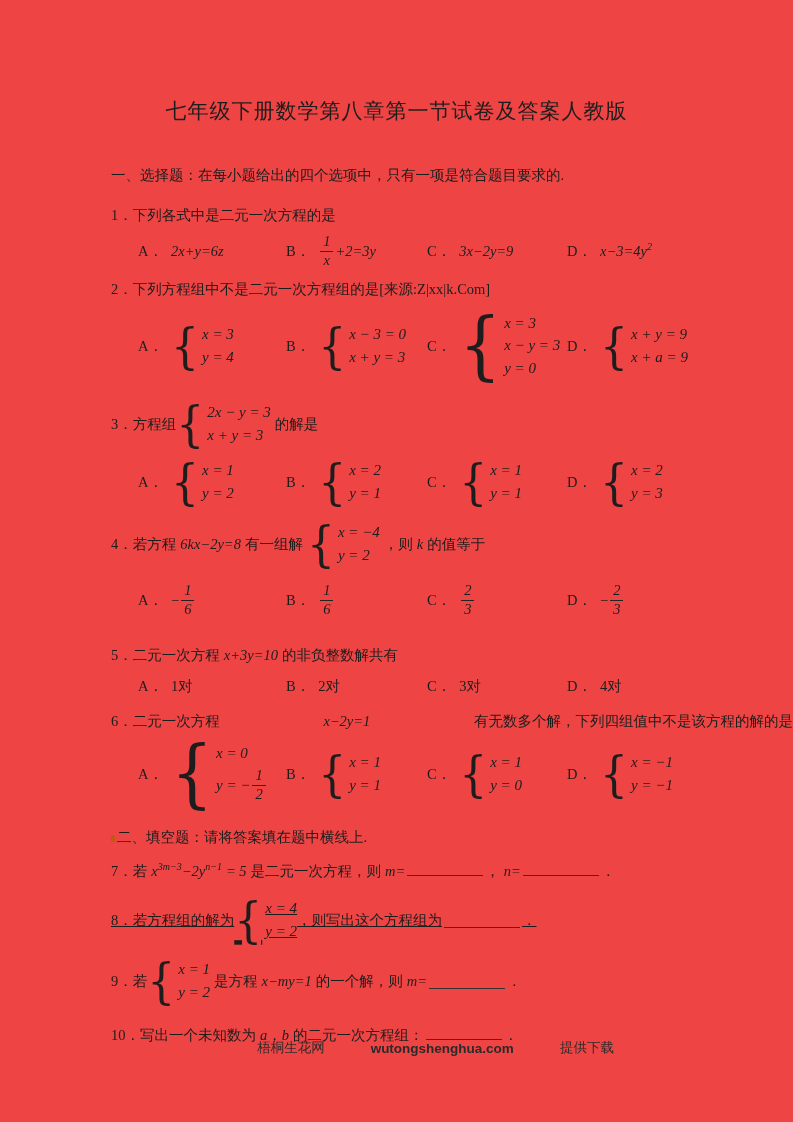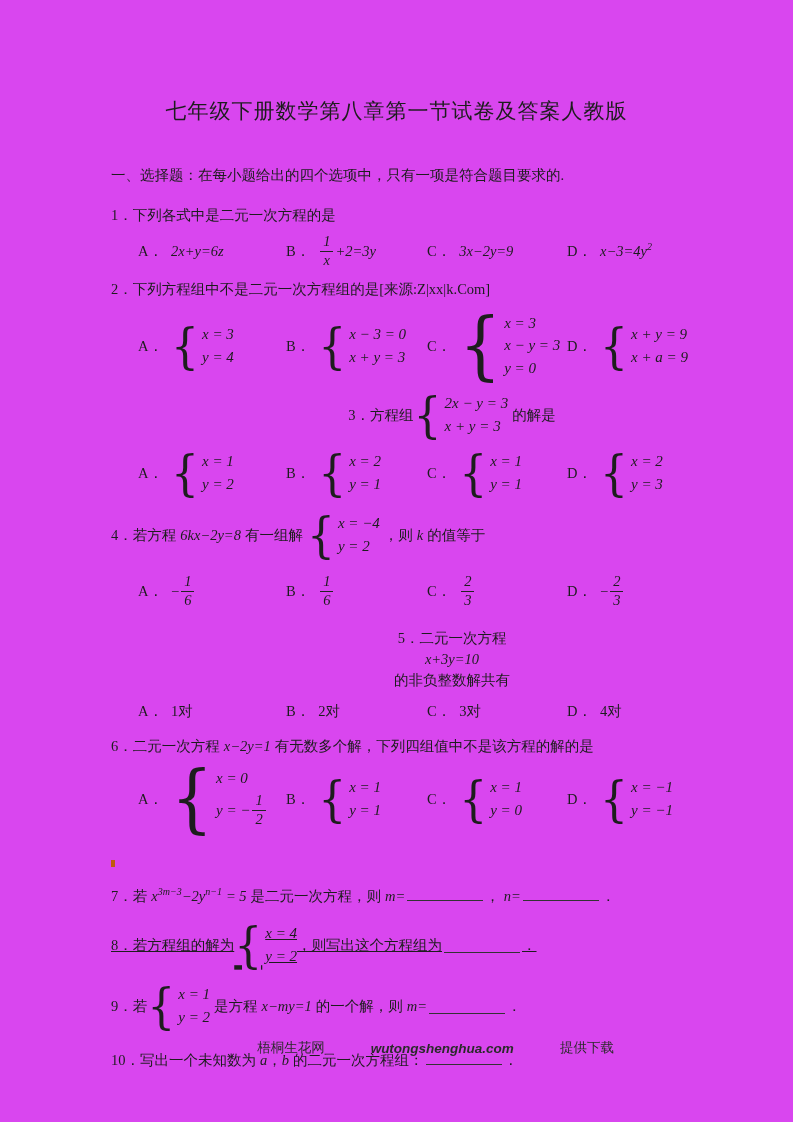--- a/index.html
+++ b/index.html
@@ -1,20 +1,20 @@
 <!DOCTYPE html>
 <html><head>
 <meta charset="utf-8">
 <style>
   html,body{margin:0;padding:0;background:#ffffff;}
   .page{
     position:relative;
     width:793px;height:1122px;
     margin:0 auto;
-    background:#d946ef;
+    background:#ef4444;
     color:#1d1d1d;
     font-family:"Liberation Serif","DejaVu Serif",serif;
     font-size:14.5px;
     overflow:hidden;
     box-sizing:border-box;
   }
   .title{
     padding-top:97px;
     text-align:center;
     font-size:21px;
@@ -66,39 +66,39 @@
     border-bottom:1px solid #333;
     margin:0 2px;
   }
   .mark{
     display:inline-block;width:4px;height:7px;
     background:#c05a10;margin-right:2px;vertical-align:middle;
   }
   .mt-q1opts{margin-top:6px;min-height:38px;}
   .mt-q2stem{margin-top:9px;}
   .mt-q2opts{margin-top:6px;min-height:80px;}
-  .mt-q3stem{margin-top:5px;min-height:48px;justify-content:center;}
+  .mt-q3stem{margin-top:14px;min-height:48px;}
   .mt-q3opts{margin-top:9px;min-height:50px;}
   .mt-q4stem{margin-top:12px;min-height:50px;}
   .mt-q4opts{margin-top:8px;min-height:46px;}
-  .mt-q5stem{margin-top:14px;flex-direction:column;}
+  .mt-q5stem{margin-top:22px;}
   .mt-q5opts{margin-top:11px;}
-  .mt-q6stem{margin-top:15px;}
+  .mt-q6stem{margin-top:15px;justify-content:space-between;}
   .mt-q6opts{margin-top:4px;min-height:76px;}
   .mt-sec2{margin-top:15px;}
   .mt-q7{margin-top:13px;align-items:baseline;}
   .mt-q8{margin-top:14px;min-height:48px;text-decoration:underline;}
   .mt-q9{margin-top:12px;min-height:50px;}
   .mt-q10{margin-top:19px;align-items:baseline;}
   .footer{
     position:absolute;top:1039px;left:0;width:100%;
     display:flex;justify-content:center;align-items:center;gap:46px;
     font-size:13.5px;color:#2a2a2a;padding-left:39px;
   }
-  .footer .url{font-family:"Liberation Sans","DejaVu Sans",sans-serif;font-weight:700;font-style:italic;}
+  .footer .url{font-family:"Liberation Sans","DejaVu Sans",sans-serif;font-weight:700;}
 </style>
 </head>
 <body>
 
 <div class="page">
 
   <div class="title">七年级下册数学第八章第一节试卷及答案人教版</div>
 
   <div class="sec-heading">一、选择题：在每小题给出的四个选项中，只有一项是符合题目要求的.</div>
 
@@ -333,21 +333,21 @@
       <span class="sys s2">
           <span class="lines">
             <div>x = −1</div>
             <div>y = −1</div>
           </span>
         </span>
     </div>
   </div>
 
   <div class="stem mt-sec2">
-    <span class="mark"></span>
+    <span class="mark"></span><span>二、填空题：请将答案填在题中横线上.</span>
   </div>
 
   <div class="flexstem mt-q7">
     <span>7．若</span>
     <span class="math gap-l"><span>x</span><sup>3m−3</sup></span>
     <span class="math"><span>−2y</span><sup>n−1</sup></span>
     <span class="math gap-l gap-r">= 5</span>
     <span>是二元一次方程，则</span>
     <span class="math gap-l">m=</span>
     <span class="blank"></span>

